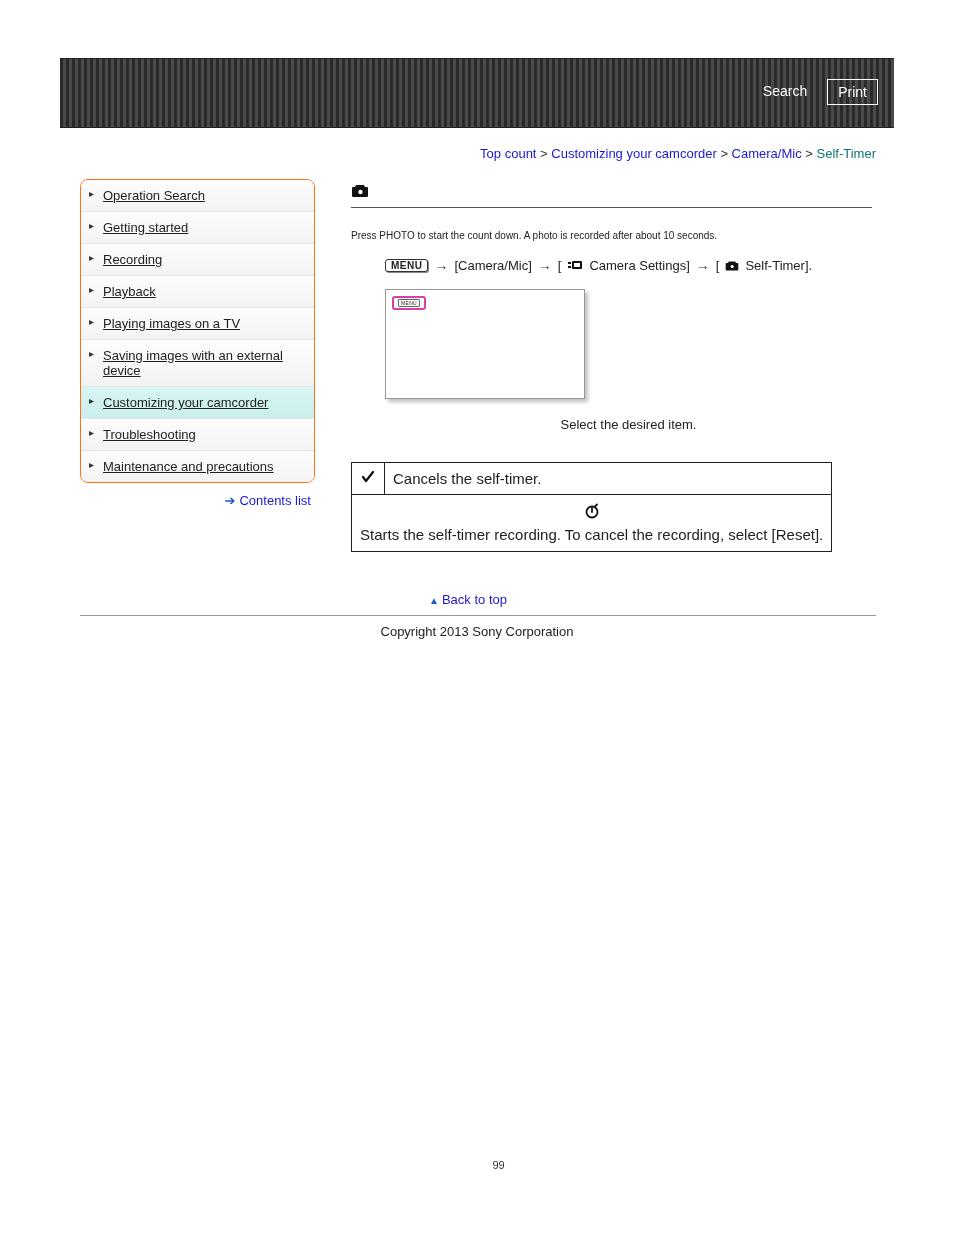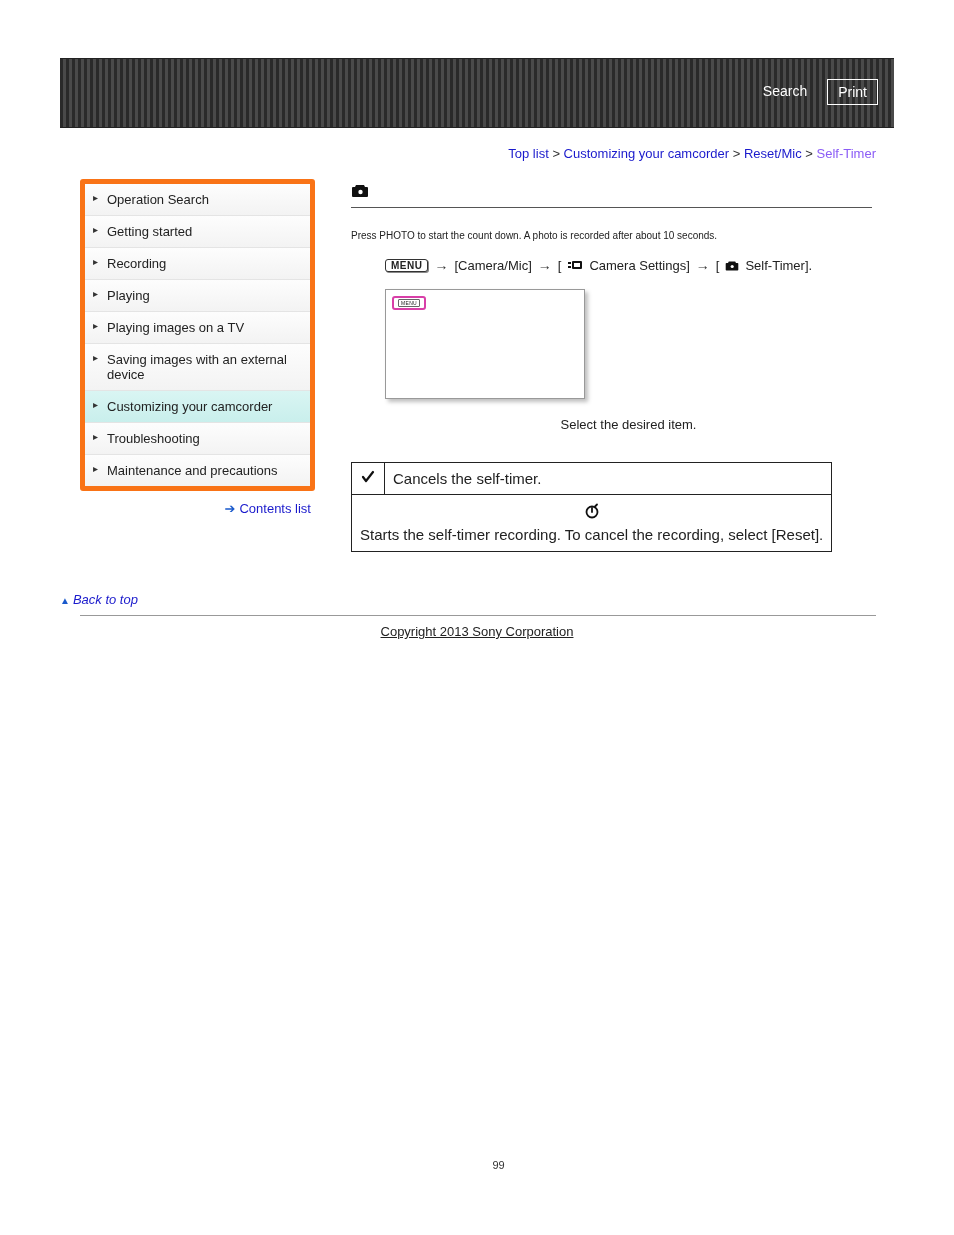--- a/index.html
+++ b/index.html
@@ -5,24 +5,24 @@
 * { margin: 0; padding: 0; box-sizing: border-box; }
 body { font-family: Arial, Helvetica, sans-serif; font-size: 13px; color: #222; background: #fff; }
 .page { width: 834px; margin: 16px auto; position: relative; }
 .header-bar { height: 70px; background: repeating-linear-gradient(90deg, #2a2a2a 0px, #2a2a2a 3px, #4a4a4a 3px, #4a4a4a 6px); border-top: 1px solid #222; border-bottom: 1px solid #222; position: relative; margin-top: 58px; }
 .header-buttons { position: absolute; right: 16px; top: 20px; display: flex; gap: 10px; }
 .hdr-btn { color: #fff; font-size: 14px; padding: 4px 10px; cursor: pointer; }
 .hdr-btn.print { border: 1px solid #fff; }
 .breadcrumb { text-align: right; padding: 18px 18px 0 0; font-size: 13px; }
 .breadcrumb a { color: #1a1acc; text-decoration: none; }
 .breadcrumb .sep { color: #333; }
-.breadcrumb .current { color: #8b5cf6; }
+.breadcrumb .current { color: #0f766e; }
 .layout { display: flex; margin-top: 18px; }
 .sidebar { width: 255px; flex-shrink: 0; padding-left: 20px; }
-.side-list { list-style: none; border: 5px solid #f97316; border-radius: 3px; overflow: hidden; }
+.side-list { list-style: none; border: 1px solid #f97316; border-radius: 8px; overflow: hidden; text-decoration: underline; }
 .side-item { padding: 8px 10px 8px 22px; border-bottom: 1px solid #e4e4e4; position: relative; cursor: pointer; font-size: 13px; background: linear-gradient(#fdfdfd,#f3f3f3); }
 .side-item:last-child { border-bottom: none; }
 .side-item::before { content: "\25B8"; position: absolute; left: 8px; top: 8px; font-size: 10px; color: #333; }
 .side-item.active { background: linear-gradient(#d9f5f3,#c9efec); }
 .contents-link { text-align: right; padding: 10px 4px 0 0; }
 .contents-link a { color: #1a1acc; text-decoration: none; font-size: 13px; }
 .contents-link .arrow { color: #1a5acc; margin-right: 4px; }
 .main { flex: 1; padding: 0 22px 0 36px; }
 .section-head { display: flex; align-items: center; border-bottom: 1px solid #555; padding: 4px 0 6px 0; margin-bottom: 22px; }
 .cam-icon { display: inline-block; }
@@ -34,56 +34,56 @@
 .screenshot-box { width: 200px; height: 110px; border: 1px solid #999; background: #fff; box-shadow: 3px 3px 4px rgba(0,0,0,0.25); margin: 0 0 18px 34px; position: relative; }
 .screenshot-inner { position: absolute; top: 6px; left: 6px; width: 34px; height: 14px; border: 2px solid #d83fa8; border-radius: 3px; display: flex; align-items: center; justify-content: center; }
 .screenshot-inner .mini-menu { border: 1px solid #666; font-size: 5px; padding: 0 2px; border-radius: 1px; letter-spacing: 0.3px; }
 .step-text { padding-left: 34px; margin-bottom: 30px; font-size: 13px; text-align: center; }
 table.opts { border-collapse: collapse; margin-left: 0; }
 table.opts td { border: 1px solid #222; padding: 6px 8px; font-size: 15px; vertical-align: middle; }
 table.opts td.icon-cell { width: 28px; text-align: center; }
 .check-icon, .timer-icon { display:inline-block; }
 .row2-content { padding: 2px 0; }
 .row2-ico { text-align: center; margin-bottom: 4px; }
-.back-top { text-align: left; padding: 40px 18px 6px 0; font-style: italic; }
+.back-top { text-align: center; padding: 40px 18px 6px 0; }
 .back-top a { color: #1a1acc; text-decoration: none; font-size: 13px; }
 .back-top .tri { color: #1a5acc; margin-right: 3px; font-size: 10px; }
 .footer-line { border-top: 1px solid #999; margin: 2px 18px 0 20px; }
-.copyright { text-align: center; padding: 8px 0 0 0; font-size: 13px; text-decoration: underline; }
+.copyright { text-align: center; padding: 8px 0 0 0; font-size: 13px; }
 .page-number { text-align: center; font-size: 11px; color: #333; margin-top: 520px; padding-bottom: 20px; padding-left: 43px; }
 </style>
 </head>
 <body>
 
 <div class="page">
 
   <div class="header-bar">
     <div class="header-buttons">
       <div class="hdr-btn">Search</div>
       <div class="hdr-btn print">Print</div>
     </div>
   </div>
 
   <div class="breadcrumb">
-    <a href="#">Top list</a>
+    <a href="#">Top count</a>
     <span class="sep"> &gt; </span>
     <a href="#">Customizing your camcorder</a>
     <span class="sep"> &gt; </span>
-    <a href="#">Reset/Mic</a>
+    <a href="#">Camera/Mic</a>
     <span class="sep"> &gt; </span>
     <span class="current">Self-Timer</span>
   </div>
 
   <div class="layout">
     <div class="sidebar">
       <ul class="side-list">
         <li class="side-item">Operation Search</li>
         <li class="side-item">Getting started</li>
         <li class="side-item">Recording</li>
-        <li class="side-item">Playing</li>
+        <li class="side-item">Playback</li>
         <li class="side-item">Playing images on a TV</li>
         <li class="side-item">Saving images with an external device</li>
         <li class="side-item active">Customizing your camcorder</li>
         <li class="side-item">Troubleshooting</li>
         <li class="side-item">Maintenance and precautions</li>
       </ul>
       <div class="contents-link">
         <span class="arrow">➔</span><a href="#">Contents list</a>
       </div>
     </div>

